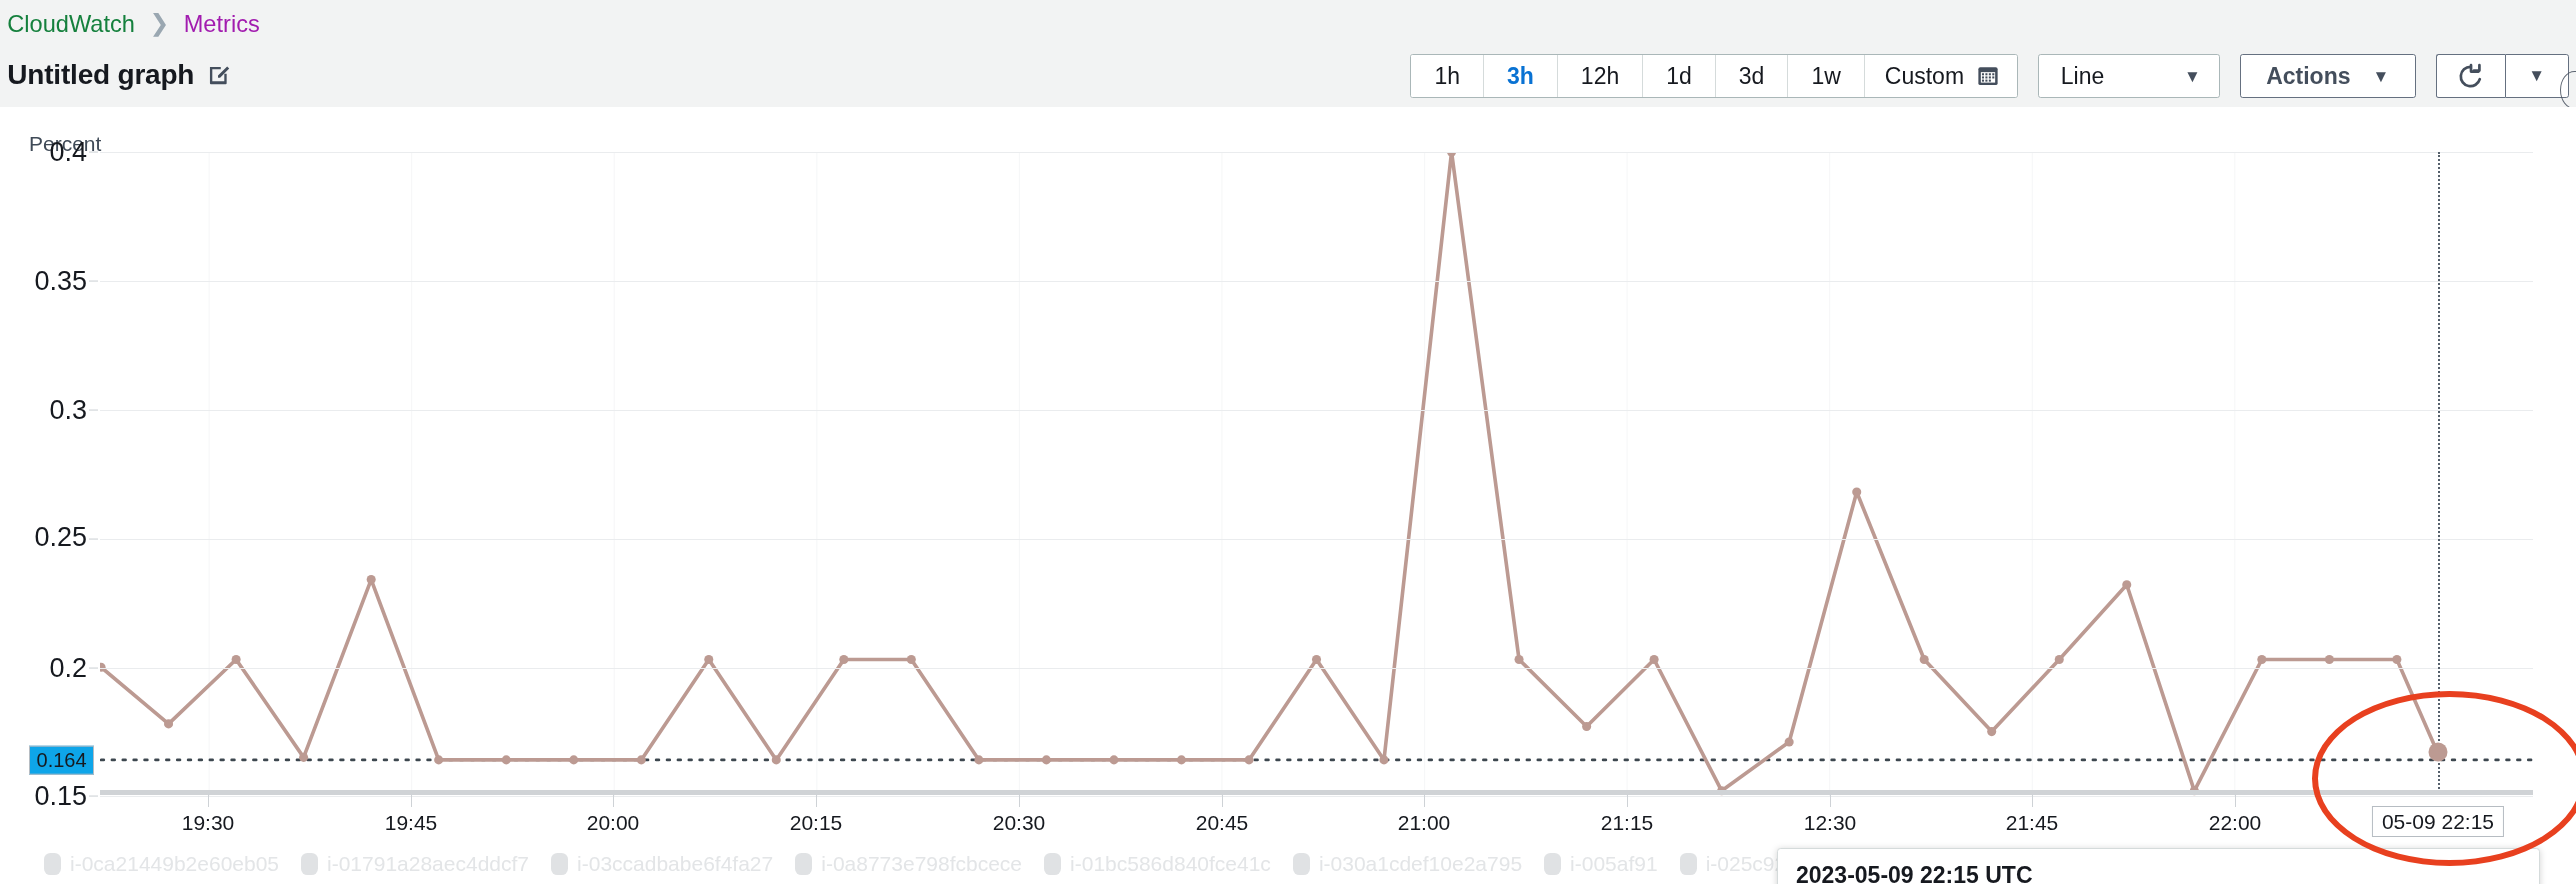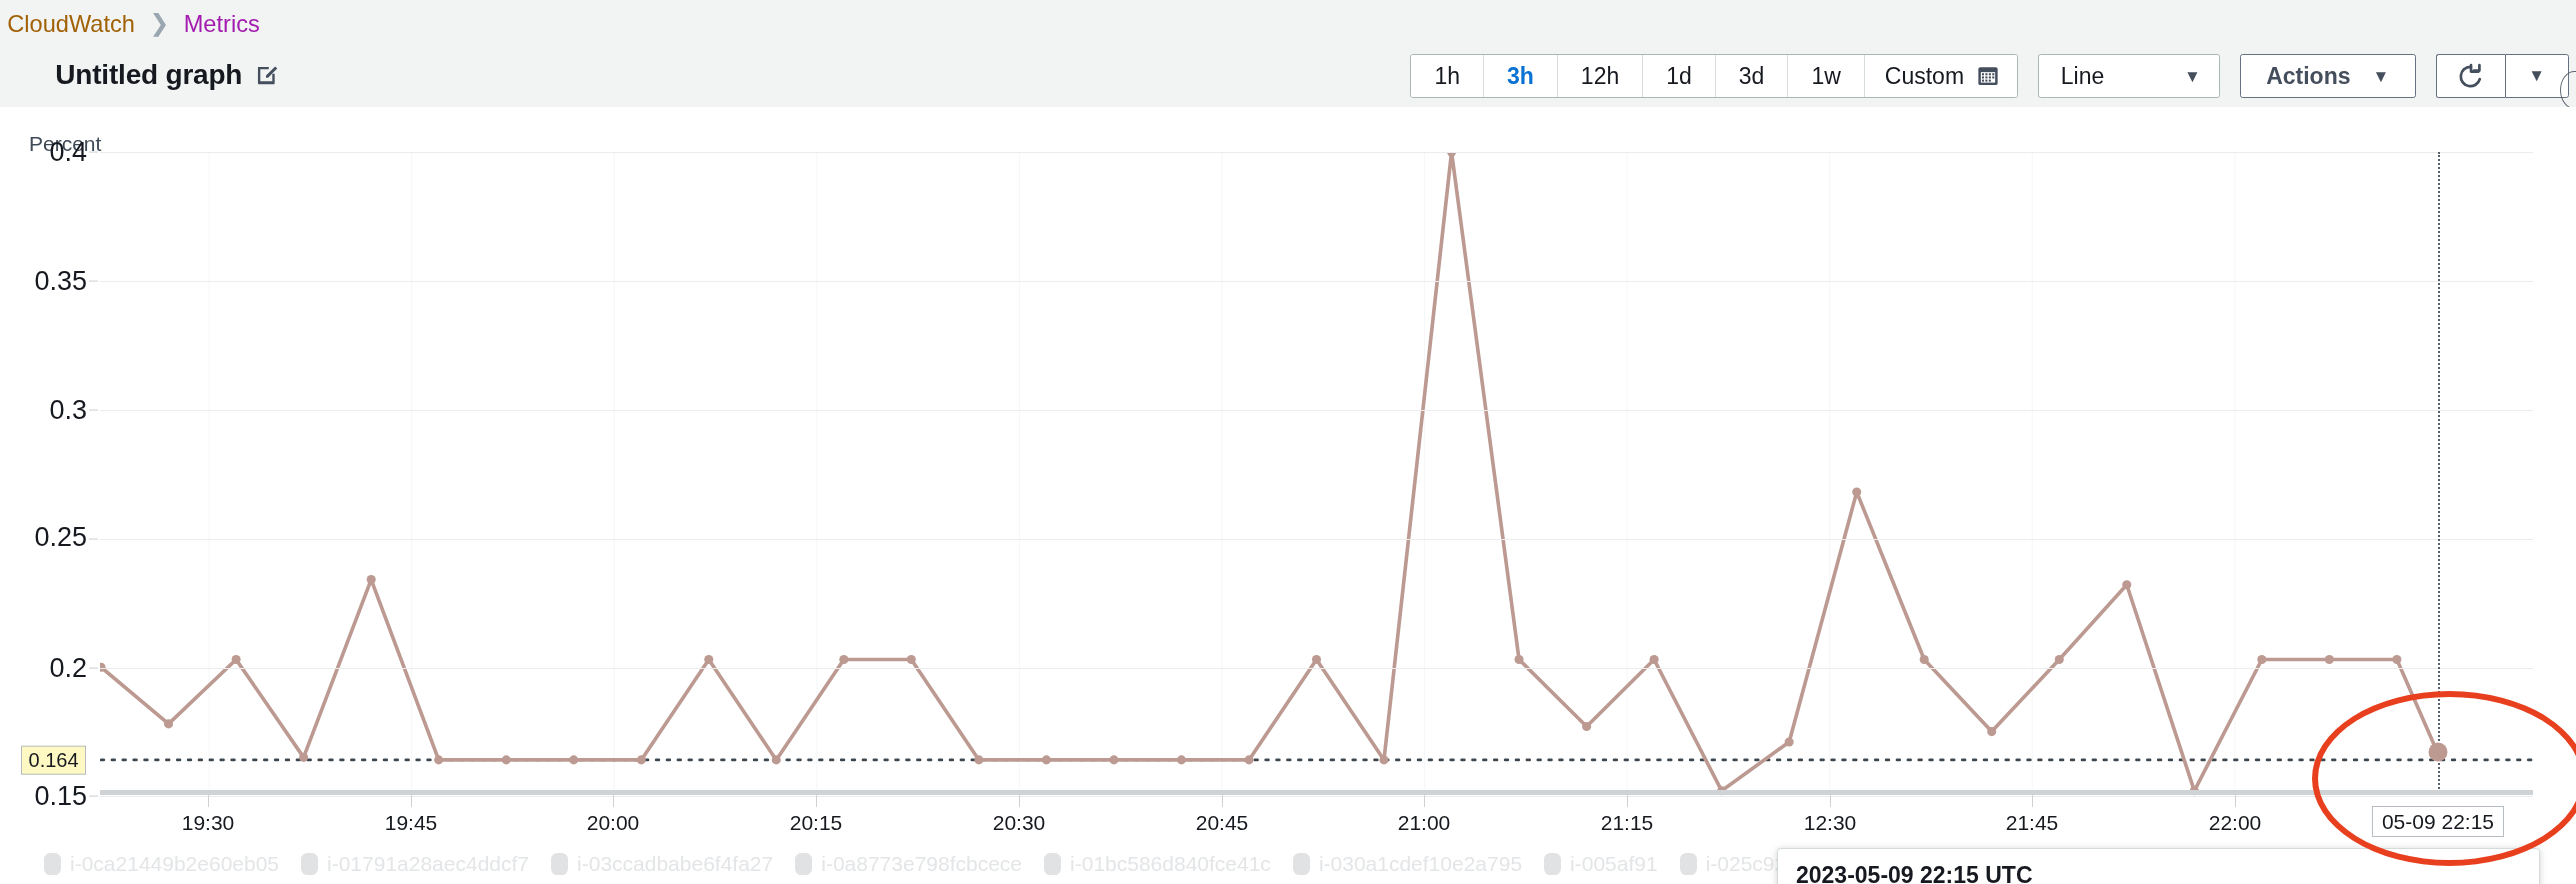--- a/index.html
+++ b/index.html
@@ -20,21 +20,21 @@
   #breadcrumb {
     position: absolute;
     left: 7.3px;
     top: 9px;
     display: flex;
     align-items: center;
     height: 31px;
     font-size: 23.6px;
   }
   #breadcrumb .crumb-link {
-    color: #a16207;
+    color: #15803d;
     cursor: pointer;
   }
   #breadcrumb .crumb-sep {
     color: #9aa7b1;
     margin: 0 14.5px;
     font-size: 23.6px;
     line-height: 1;
     transform: translateY(-0.9px);
   }
   #breadcrumb .crumb-current {
@@ -42,21 +42,20 @@
   }
 
   
   #title-row {
     position: absolute;
     left: 7.3px;
     top: 56px;
     display: flex;
     align-items: center;
     height: 38px;
-    margin-left: 48px;
   }
   #graph-title {
     font-size: 28px;
     font-weight: 700;
     color: #16191f;
     letter-spacing: -0.2px;
   }
   #edit-title-btn {
     margin-left: 12.7px;
     width: 23.6px;
@@ -240,24 +239,24 @@
     position: absolute;
     right: 0;
     width: 9px;
     height: 0.9px;
     background: #c9ced3;
     transform: translateY(-50%);
   }
 
   .threshold-box {
     position: absolute;
-    right: 12px;
+    right: 4px;
     transform: translateY(-50%);
     border: 0.9px solid #b6bcc2;
-    background: #fef9c3;
+    background: #0ea5e9;
     padding: 1.8px 6.4px;
     font-size: 20px;
     color: #16191f;
     white-space: nowrap;
   }
 
   #xaxis-line {
     position: absolute;
     left: 100px;
     top: 683px;

